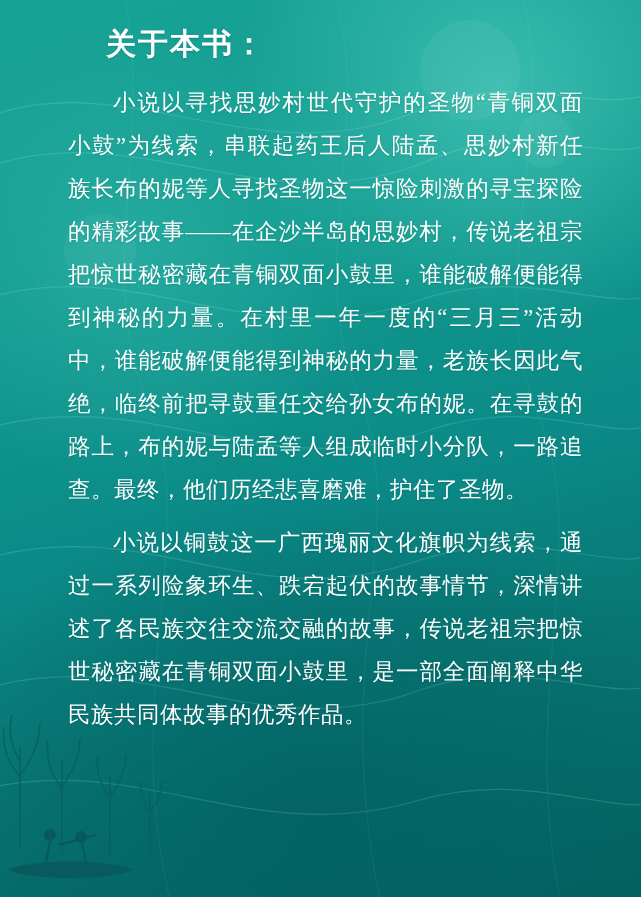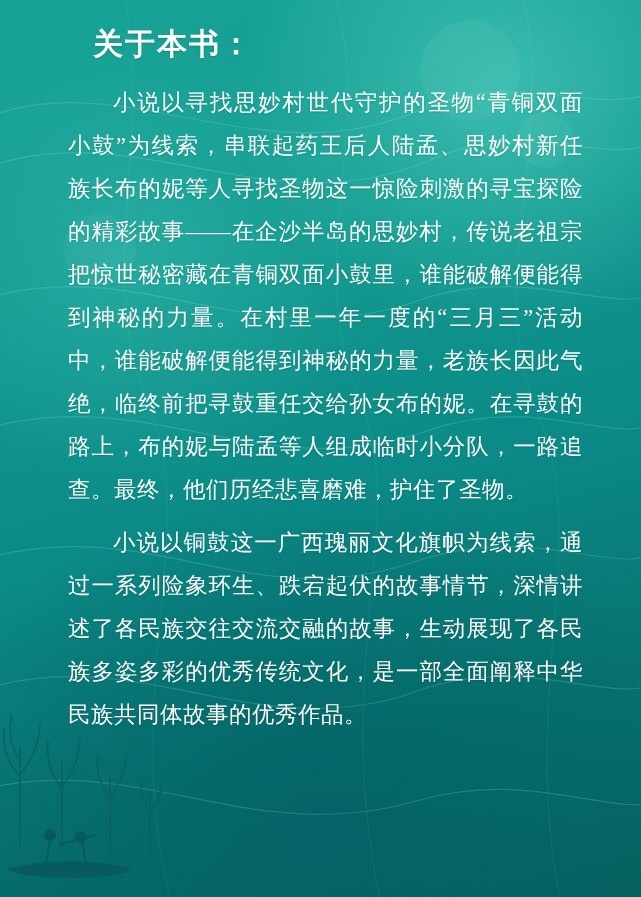--- a/index.html
+++ b/index.html
@@ -54,21 +54,21 @@
     height: 897px;
     box-sizing: border-box;
     padding: 14px 58px 0 68px;
   }
 
   .heading {
     color: #ffffff;
     font-size: 30px;
     font-weight: bold;
     letter-spacing: 2px;
-    margin: 10px 0 16px 25px;
+    margin: 10px 0 16px 38px;
     font-family: "Liberation Sans", "DejaVu Sans", sans-serif;
     text-shadow: 0 1px 2px rgba(0,0,0,0.15);
   }
 
   .para {
     color: #ffffff;
     font-size: 22.5px;
     line-height: 43px;
     text-align: justify;
     text-justify: inter-ideograph;
@@ -138,16 +138,16 @@
       <g stroke="#0a6466" stroke-width="1.2" fill="none" opacity="0.55">
         <path d="M0,226 C60,218 120,232 180,224"></path>
         <path d="M0,236 C70,228 140,240 210,232"></path>
       </g>
     </svg>
   </div>
 
   <div class="content">
     <div class="heading">关于本书：</div>
     <p class="para">小说以寻找思妙村世代守护的圣物“青铜双面小鼓”为线索，串联起药王后人陆孟、思妙村新任族长布的妮等人寻找圣物这一惊险刺激的寻宝探险的精彩故事——在企沙半岛的思妙村，传说老祖宗把惊世秘密藏在青铜双面小鼓里，谁能破解便能得到神秘的力量。在村里一年一度的“三月三”活动中，谁能破解便能得到神秘的力量，老族长因此气绝，临终前把寻鼓重任交给孙女布的妮。在寻鼓的路上，布的妮与陆孟等人组成临时小分队，一路追查。最终，他们历经悲喜磨难，护住了圣物。</p>
-    <p class="para">小说以铜鼓这一广西瑰丽文化旗帜为线索，通过一系列险象环生、跌宕起伏的故事情节，深情讲述了各民族交往交流交融的故事，生动展现了各民族多姿多彩的优秀传统文化，是一部全面阐释中华民族共同体故事的优秀作品。</p>
+    <p class="para">小说以铜鼓这一广西瑰丽文化旗帜为线索，通过一系列险象环生、跌宕起伏的故事情节，深情讲述了各民族交往交流交融的故事，传说老祖宗把惊世秘密藏在青铜双面小鼓里，是一部全面阐释中华民族共同体故事的优秀作品。</p>
   </div>
 
 </div>
 
 </body></html>

